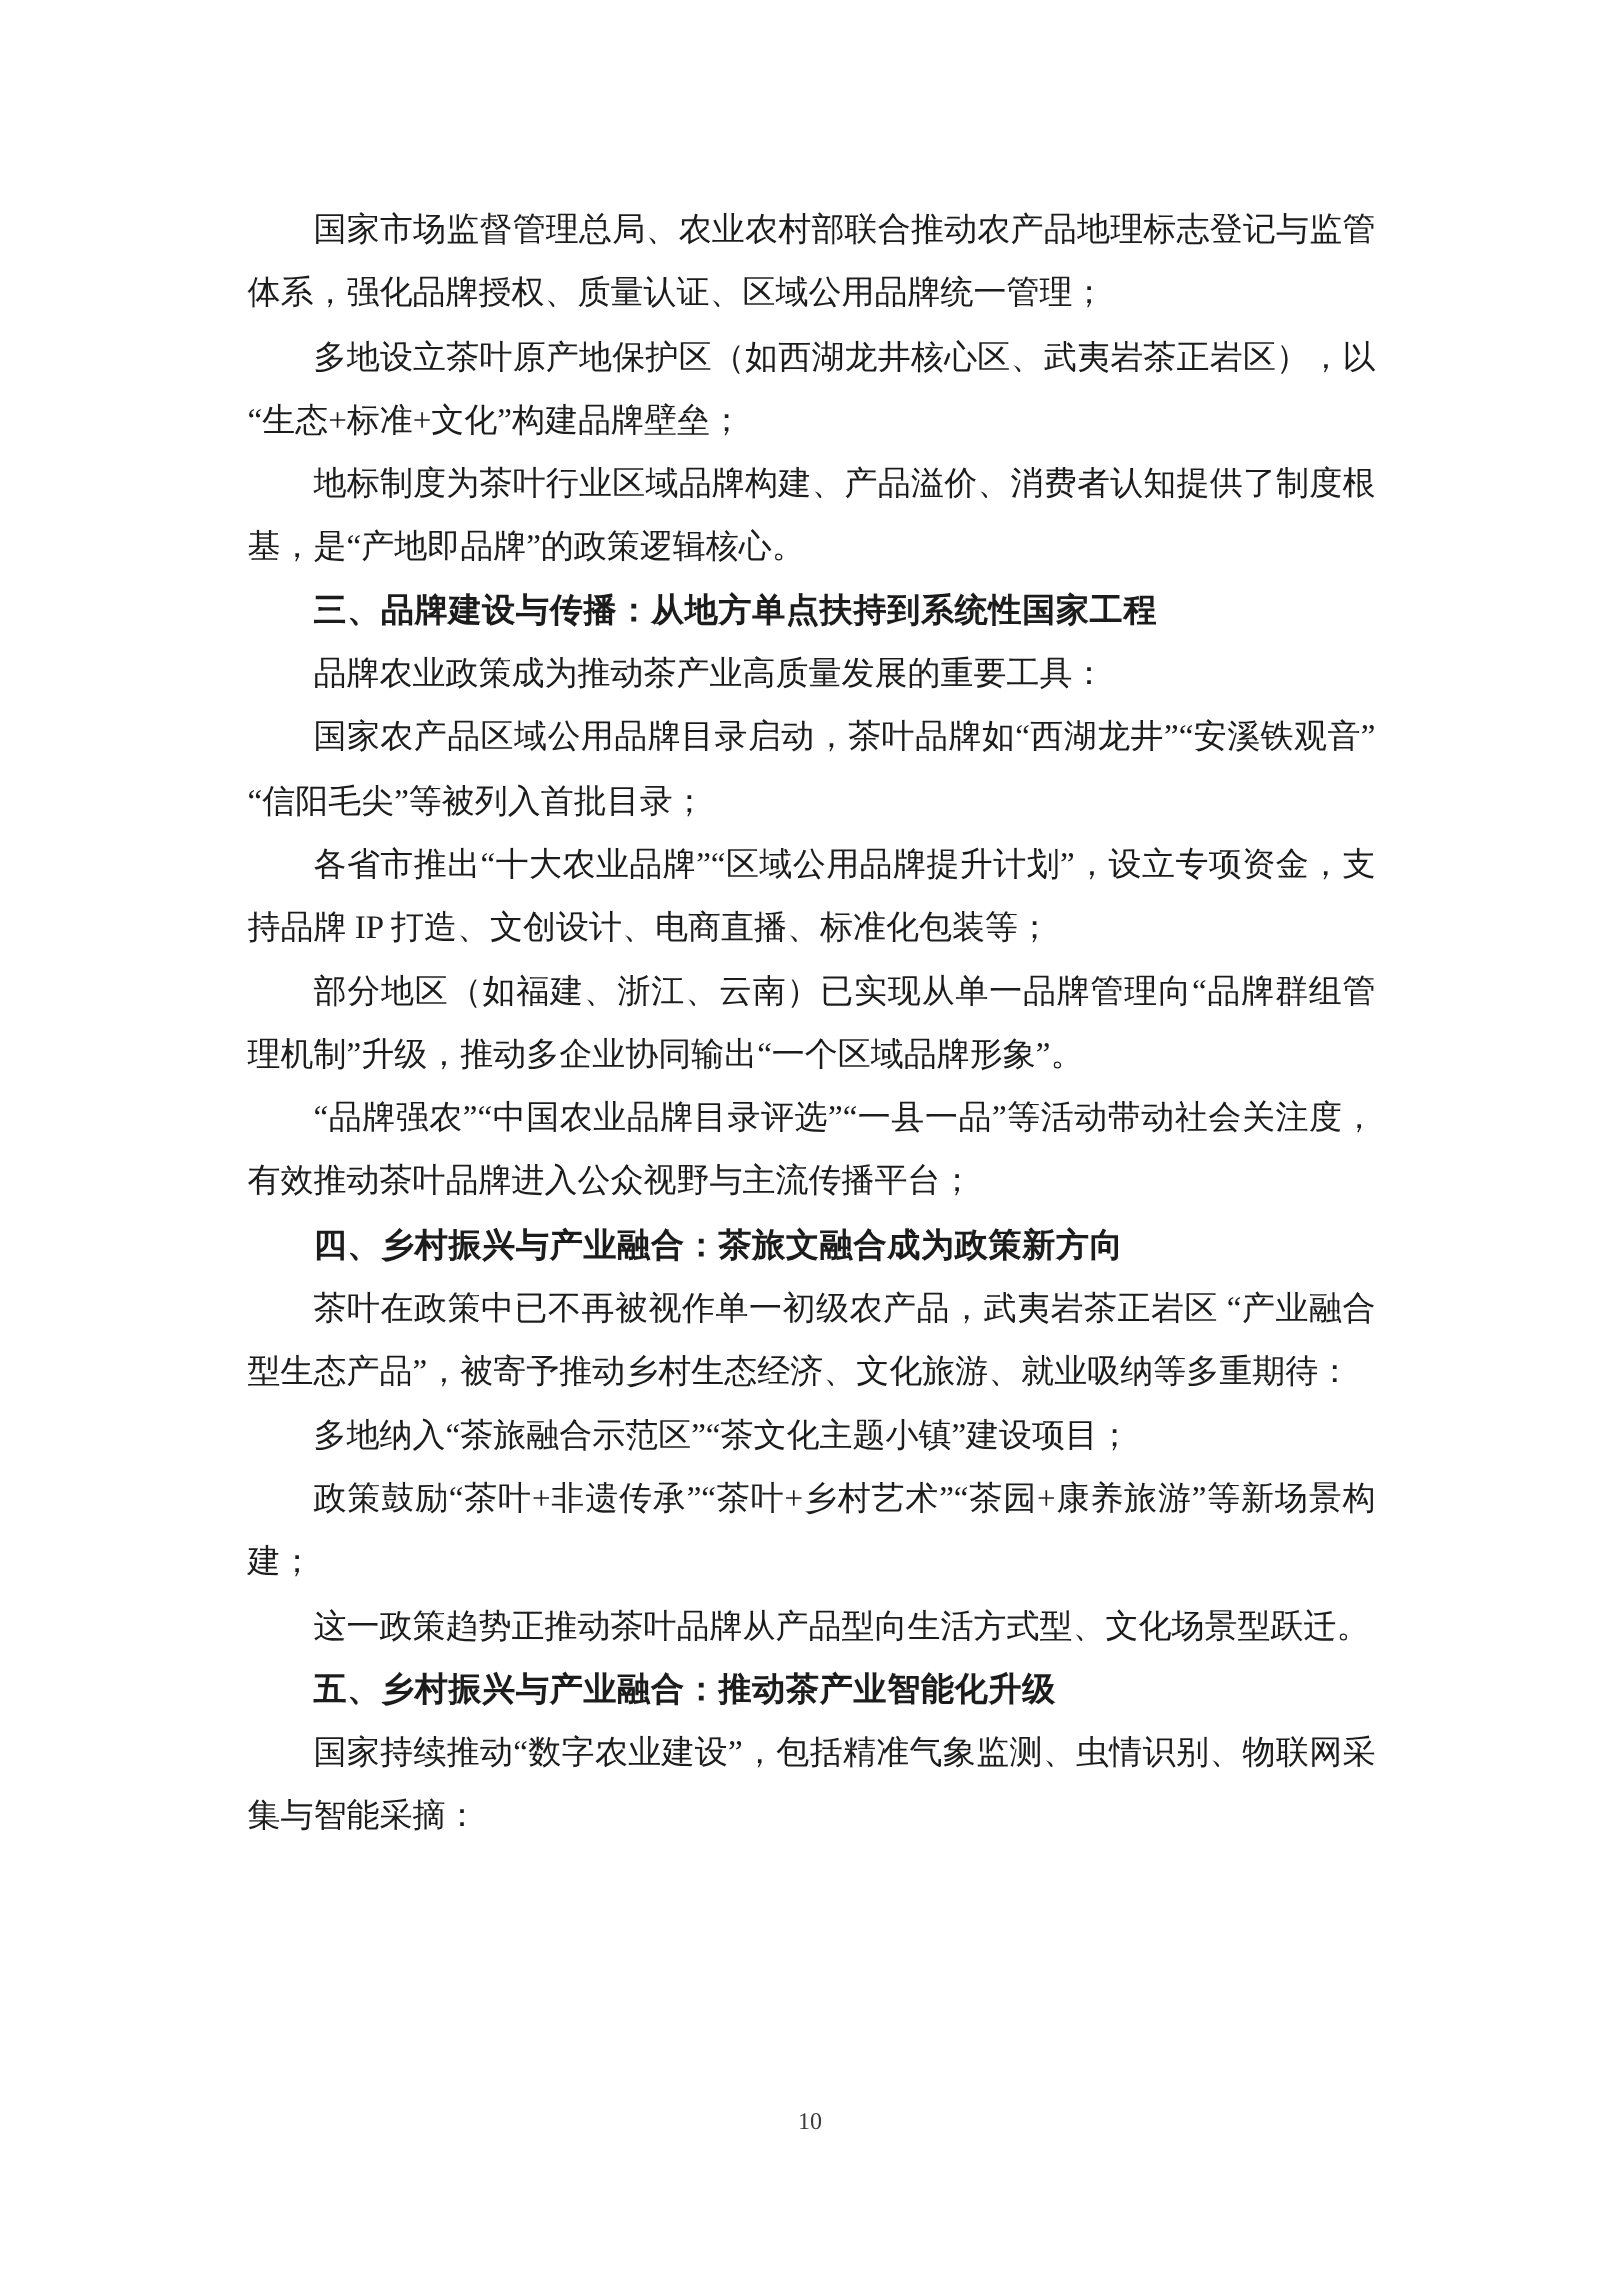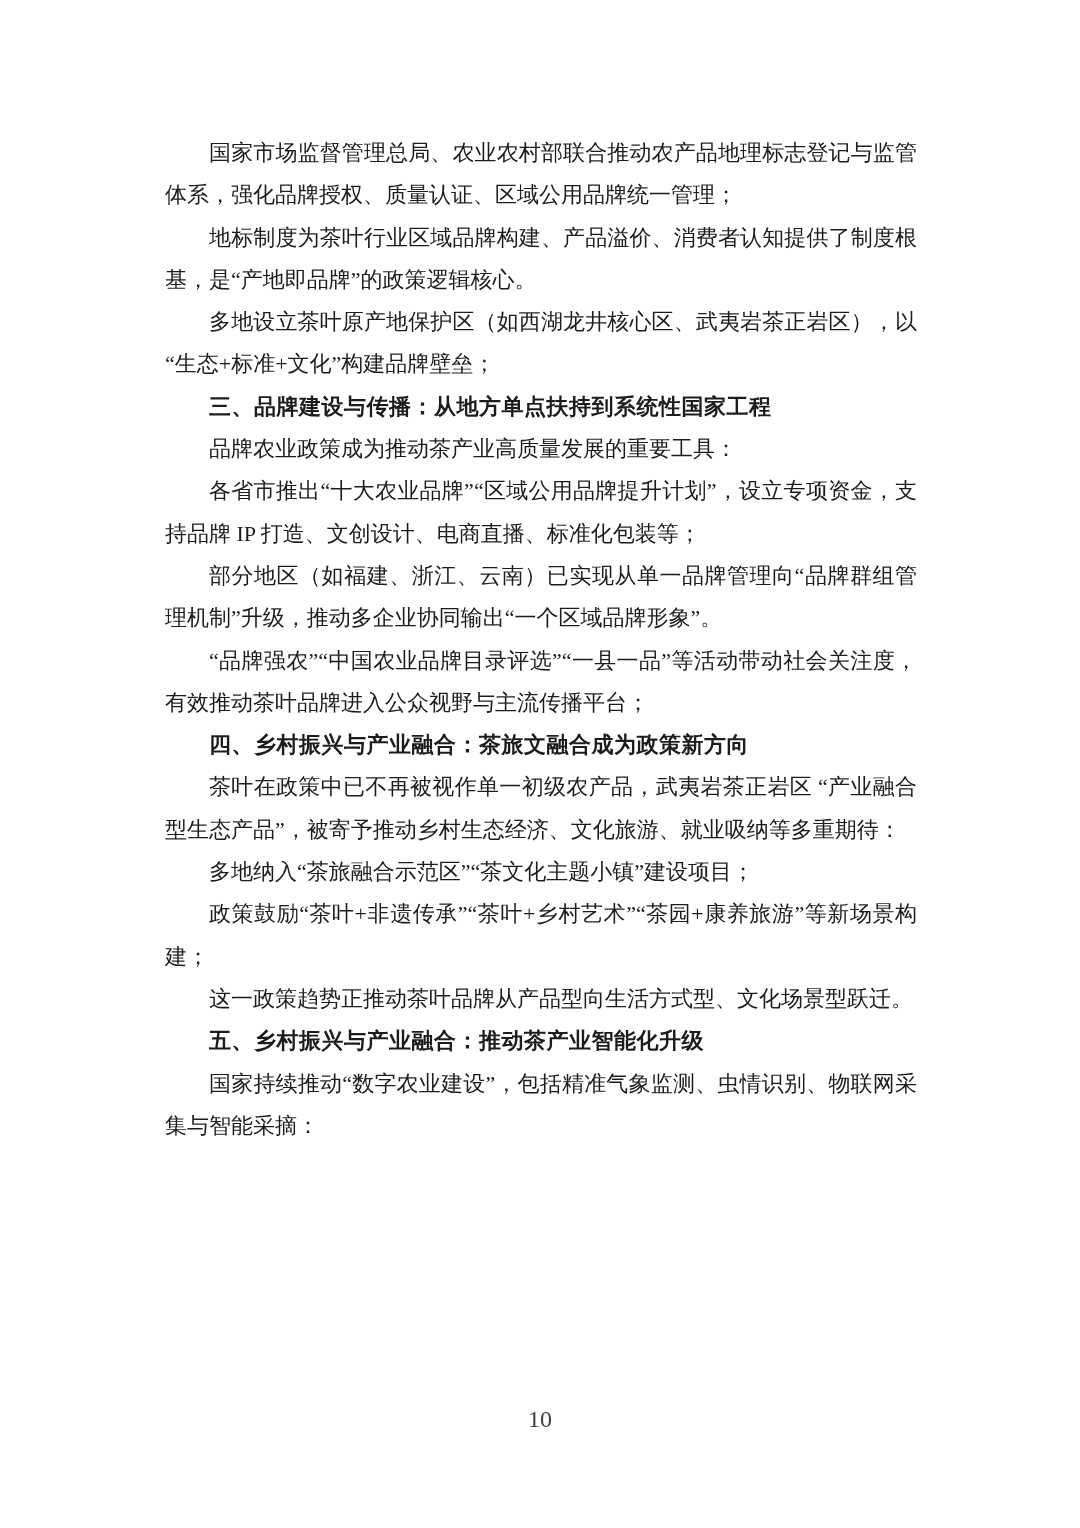--- a/index.html
+++ b/index.html
@@ -35,35 +35,36 @@
     font-family: "Liberation Sans", "DejaVu Sans", sans-serif;
     font-weight: 700;
     letter-spacing: 0.5px;
   }
   .footer {
     position: absolute;
     left: 0;
     top: 1406px;
     width: 100%;
     text-align: center;
-    font-size: 24px;
+    font-size: 16px;
     color: #3d3d3d;
     font-family: "Liberation Serif", "DejaVu Serif", serif;
   }
 </style>
 </head>
 <body>
 
 <div class="page">
   <div class="content">
     <p class="body">国家市场监督管理总局、农业农村部联合推动农产品地理标志登记与监管体系，强化品牌授权、质量认证、区域公用品牌统一管理；</p>
+    <p class="body">多地设立茶叶原产地保护区（如西湖龙井核心区、武夷岩茶正岩区），以“生态+标准+文化”构建品牌壁垒；</p>
     <p class="body">地标制度为茶叶行业区域品牌构建、产品溢价、消费者认知提供了制度根基，是“产地即品牌”的政策逻辑核心。</p>
-    <p class="body">多地设立茶叶原产地保护区（如西湖龙井核心区、武夷岩茶正岩区），以“生态+标准+文化”构建品牌壁垒；</p>
     <p class="heading">三、品牌建设与传播：从地方单点扶持到系统性国家工程</p>
     <p class="body">品牌农业政策成为推动茶产业高质量发展的重要工具：</p>
+    <p class="body">国家农产品区域公用品牌目录启动，茶叶品牌如“西湖龙井”“安溪铁观音”“信阳毛尖”等被列入首批目录；</p>
     <p class="body">各省市推出“十大农业品牌”“区域公用品牌提升计划”，设立专项资金，支持品牌 IP 打造、文创设计、电商直播、标准化包装等；</p>
     <p class="body">部分地区（如福建、浙江、云南）已实现从单一品牌管理向“品牌群组管理机制”升级，推动多企业协同输出“一个区域品牌形象”。</p>
     <p class="body">“品牌强农”“中国农业品牌目录评选”“一县一品”等活动带动社会关注度，有效推动茶叶品牌进入公众视野与主流传播平台；</p>
     <p class="heading">四、乡村振兴与产业融合：茶旅文融合成为政策新方向</p>
     <p class="body">茶叶在政策中已不再被视作单一初级农产品，武夷岩茶正岩区 “产业融合型生态产品”，被寄予推动乡村生态经济、文化旅游、就业吸纳等多重期待：</p>
     <p class="body">多地纳入“茶旅融合示范区”“茶文化主题小镇”建设项目；</p>
     <p class="body">政策鼓励“茶叶+非遗传承”“茶叶+乡村艺术”“茶园+康养旅游”等新场景构建；</p>
     <p class="body">这一政策趋势正推动茶叶品牌从产品型向生活方式型、文化场景型跃迁。</p>
     <p class="heading">五、乡村振兴与产业融合：推动茶产业智能化升级</p>
     <p class="body">国家持续推动“数字农业建设”，包括精准气象监测、虫情识别、物联网采集与智能采摘：</p>

